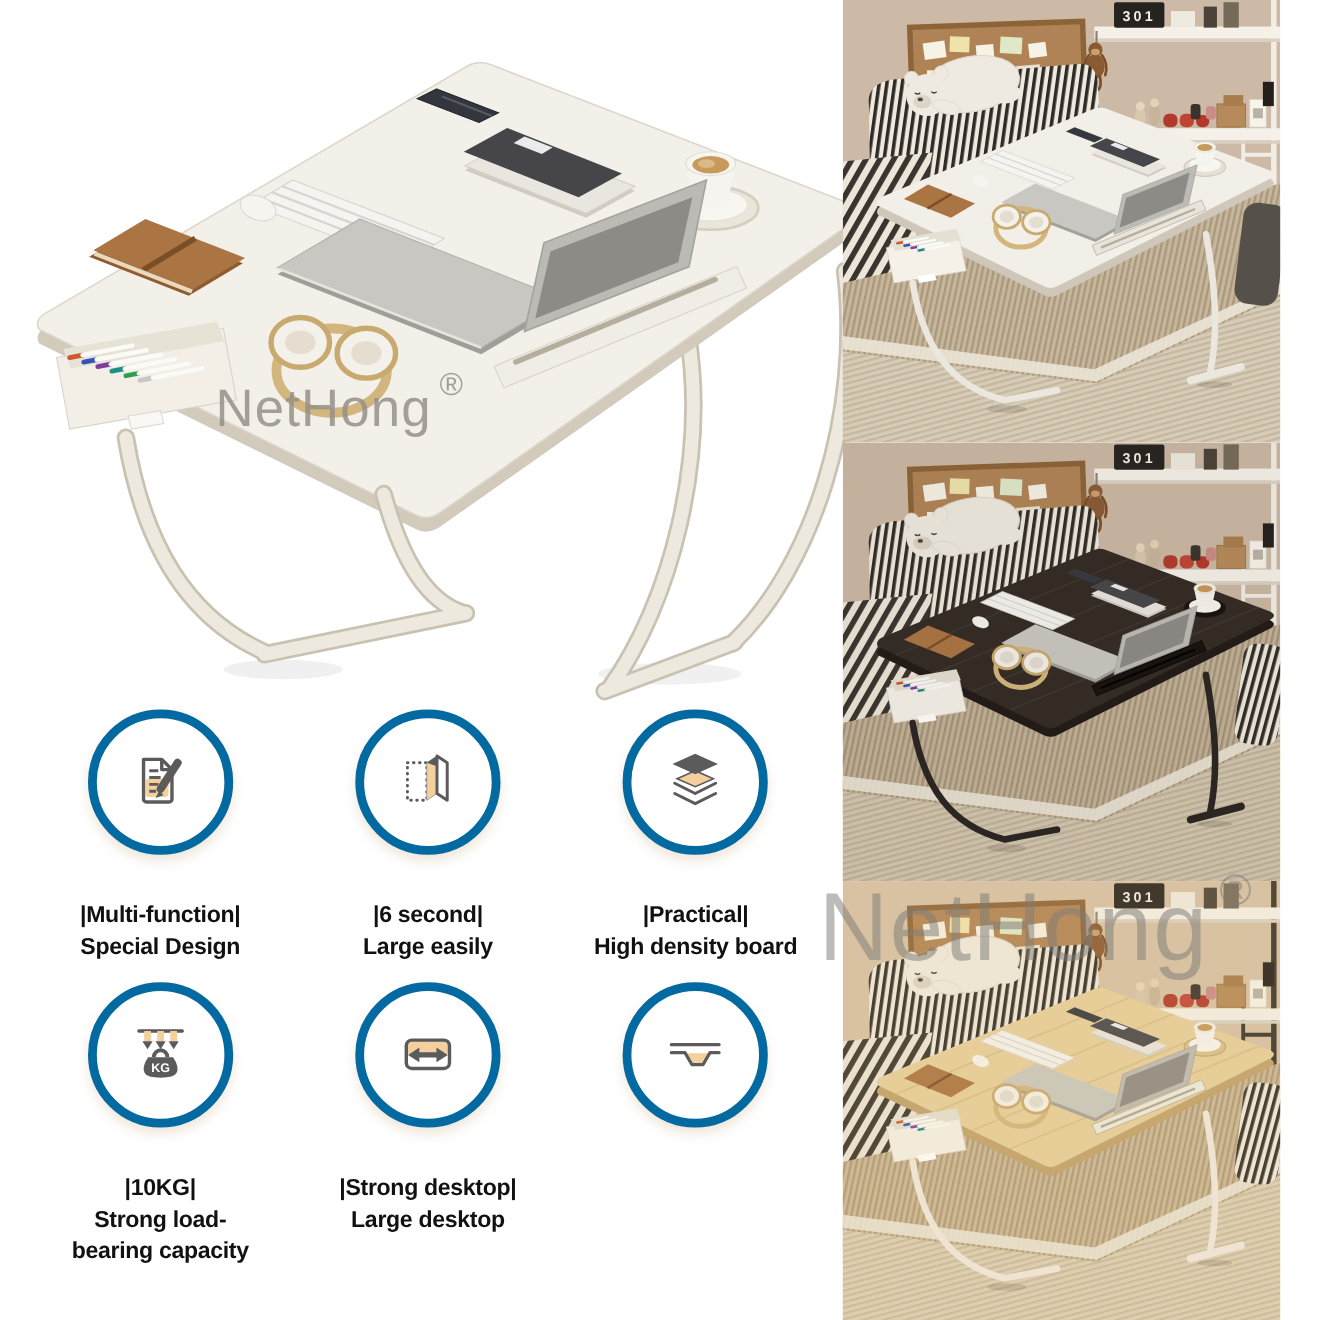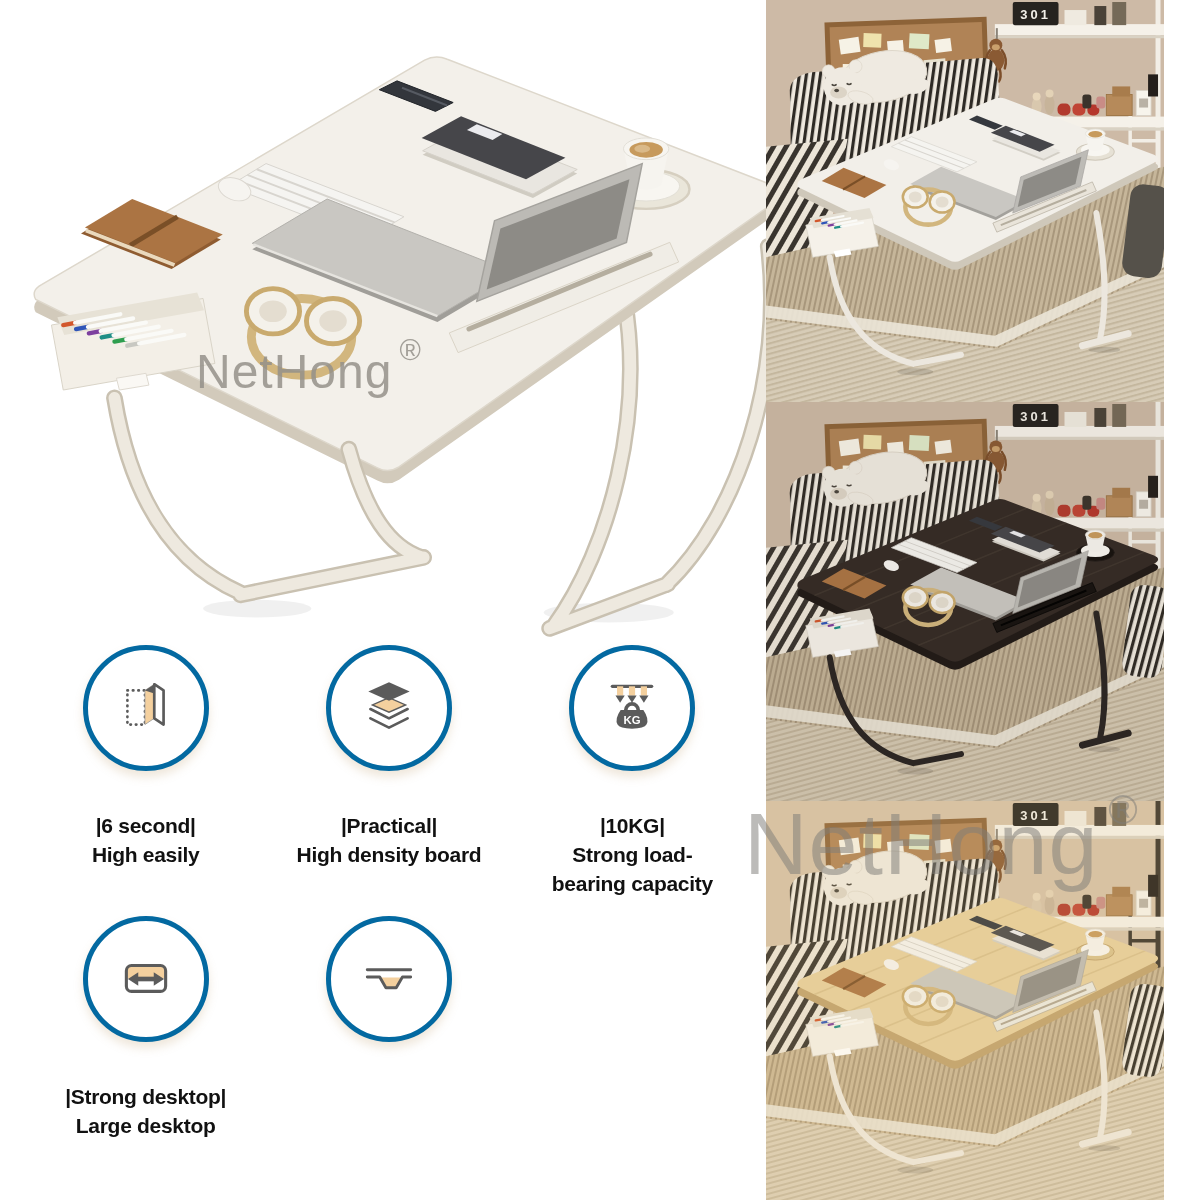--- a/index.html
+++ b/index.html
@@ -13,21 +13,21 @@
     font-size:48px;font-weight:500;color:rgba(148,144,138,0.85);letter-spacing:1px;white-space:nowrap;}
   .watermark-main .reg{font-size:29px;vertical-align:28px;margin-left:7px;}
   .watermark-photo{position:absolute;left:744px;top:788px;z-index:5;
     font-size:88px;font-weight:500;color:rgba(126,124,120,0.52);letter-spacing:1px;white-space:nowrap;}
   .watermark-photo .reg{font-size:40px;vertical-align:50px;margin-left:10px;}
   
   .features{position:absolute;left:24px;top:645px;width:730px;z-index:2;
     display:grid;grid-template-columns:repeat(3,1fr);row-gap:18px;}
   .feature{text-align:center;}
   .circle{width:116px;height:116px;margin:0 auto;border-radius:50%;background:#ffffff;
-    border:5px solid #0369a1;box-shadow:0 6px 10px rgba(190,160,110,0.25);
+    border:8px solid #0369a1;box-shadow:0 6px 10px rgba(190,160,110,0.25);
     display:flex;align-items:center;justify-content:center;}
   .circle svg{width:62px;height:62px;}
   .flabel{margin-top:40px;font-size:21px;font-weight:bold;color:#111111;line-height:29px;letter-spacing:-0.3px;}
   .fdesc{font-size:21px;font-weight:bold;color:#111111;line-height:29px;letter-spacing:-0.3px;white-space:pre-line;}
   
   .photos{position:absolute;left:766px;top:0;width:398px;height:1200px;z-index:1;}
   .photo{width:398px;overflow:hidden;}
   .photo svg{display:block;width:100%;height:100%;}
   .photo.p0{height:402px;}
   .photo.p1{height:399px;}
@@ -110,32 +110,46 @@
           <path d="M110,396 C126,494 166,562 238,594 M348,448 C366,514 390,548 422,558 M238,596 L424,558" stroke="#c9c1b1" stroke-width="17"></path>
           <path d="M110,396 C126,494 166,562 238,594 M348,448 C366,514 390,548 422,558 M238,596 L424,558" stroke="#eee9df" stroke-width="12"></path>
         </g>
       </svg>
     </div>
 
   <div class="watermark-main"><span>NetHong</span><span class="reg">®</span></div>
 
   <div class="features">
 
+    <div class="feature">
+      <div class="circle">
+        <svg viewBox="0 0 60 60">
+          <rect x="17" y="27" width="20" height="16" rx="2" fill="#f4d09e"></rect>
+          <path d="M15,10 h16 l9,9 v26 a2.5,2.5 0 0 1 -2.5,2.5 h-20 a2.5,2.5 0 0 1 -2.5,-2.5 z" fill="none" stroke="#5b5b5b" stroke-width="3" stroke-linejoin="round"></path>
+          <path d="M31,10 v9 h9" fill="none" stroke="#5b5b5b" stroke-width="3" stroke-linejoin="round"></path>
+          <path d="M20,20 h8 M20,26 h10 M20,32 h8 M20,38 h6" stroke="#5b5b5b" stroke-width="2.6"></path>
+          <path d="M45,13 L30,36" stroke="#5b5b5b" stroke-width="7" stroke-linecap="round"></path>
+          <path d="M29,37 l-3.5,7 7,-2.5 z" fill="#5b5b5b"></path>
+        </svg>
+      </div>
+      <div class="flabel">|Multi-function|</div>
+      <div class="fdesc">Special Design</div>
+    </div>
 
     <div class="feature">
       <div class="circle">
         <svg viewBox="0 0 60 60">
           <rect x="12" y="13" width="17" height="33" fill="none" stroke="#5b5b5b" stroke-width="2.6" stroke-dasharray="0.5,4.8" stroke-linecap="round"></rect>
           <path d="M29,13 L38,7 L38,40 L29,46 Z" fill="#f4d09e" stroke="#9a9a9a" stroke-width="0.8"></path>
           <path d="M29,13 L38,7 L38,16 Z" fill="#5b5b5b"></path>
           <path d="M38,7 L47,13 L47,46 L38,40 Z" fill="#ffffff" stroke="#5b5b5b" stroke-width="2.6" stroke-linejoin="round"></path>
         </svg>
       </div>
       <div class="flabel">|6 second|</div>
-      <div class="fdesc">High easily</div>
+      <div class="fdesc">Large easily</div>
     </div>
 
     <div class="feature">
       <div class="circle">
         <svg viewBox="0 0 60 60">
           <path d="M30,20 L14,27 L30,34 L46,27 Z" fill="#f4d09e" stroke="#5b5b5b" stroke-width="1.4"></path>
           <path d="M30,5 L10,14 L30,23 L50,14 Z" fill="#5b5b5b"></path>
           <path d="M12,31 L30,40 L48,31" fill="none" stroke="#5b5b5b" stroke-width="2.6" stroke-linecap="round" stroke-linejoin="round"></path>
           <path d="M12,40 L30,49 L48,40" fill="none" stroke="#5b5b5b" stroke-width="2.6" stroke-linecap="round" stroke-linejoin="round"></path>
         </svg>

